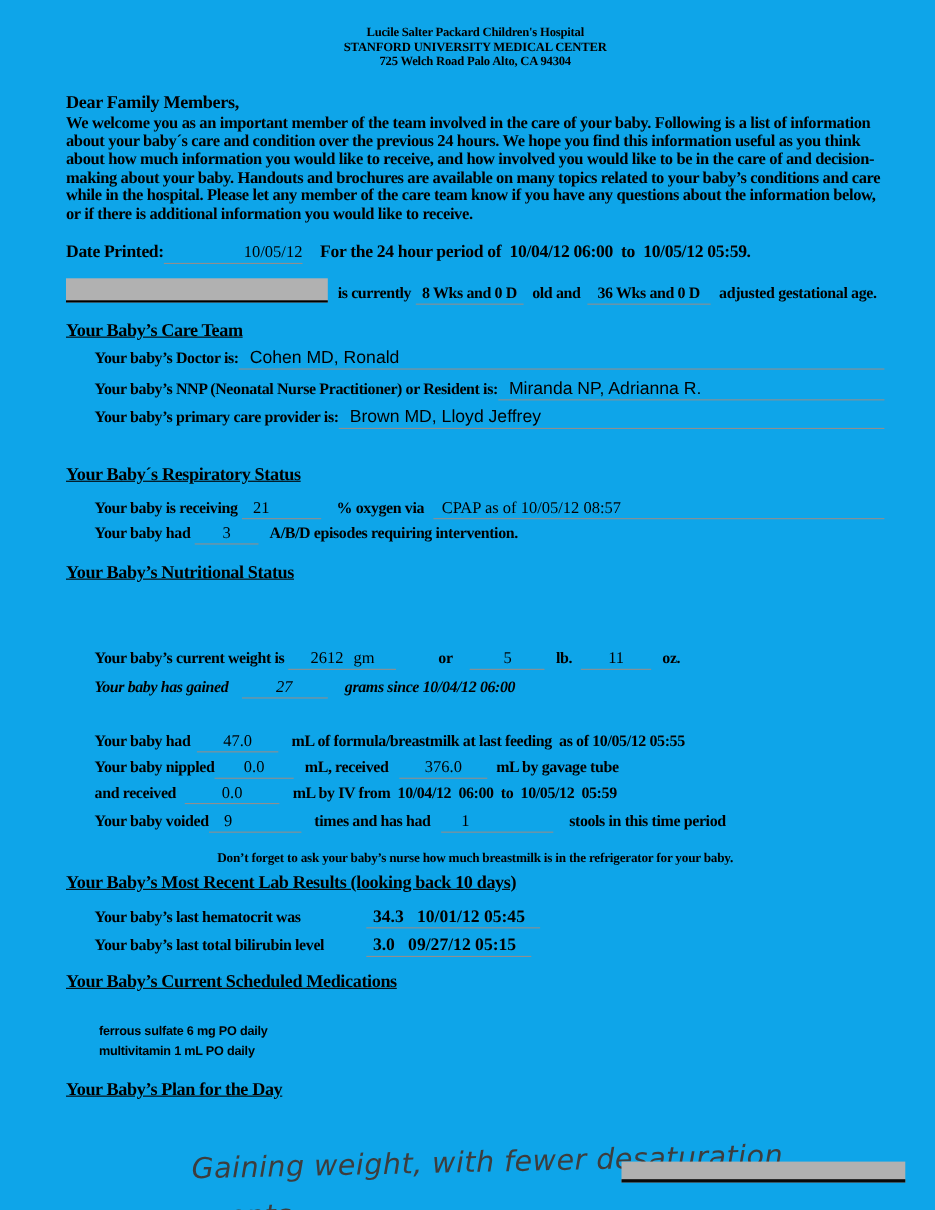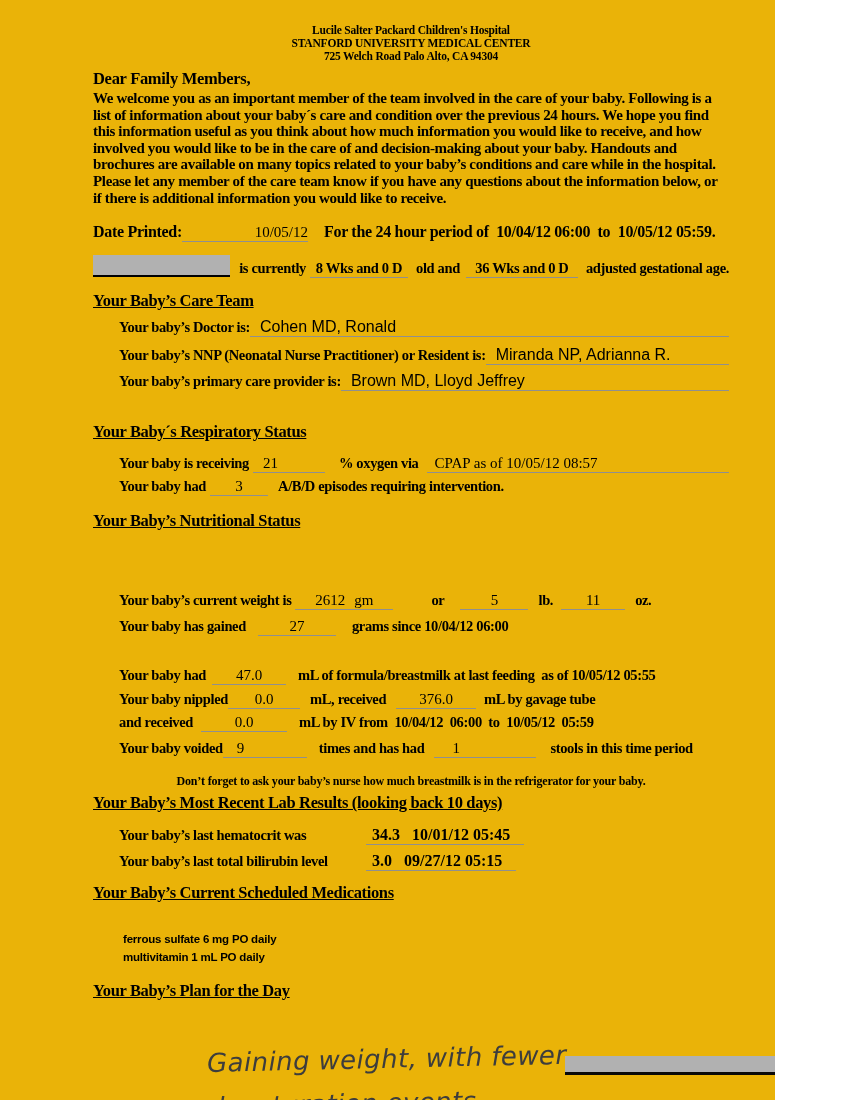--- a/index.html
+++ b/index.html
@@ -1,24 +1,24 @@
 <!DOCTYPE html>
 <html><head>
 <meta charset="utf-8">
 <style>
   html,body { margin:0; padding:0; background:#fff; }
   .page {
-    position:relative; width:775px; height:1100px; box-sizing:border-box;
-    padding:24px 46px 0 93px; background:#eab308; color:#000;
+    position:relative; width:850px; height:1100px; box-sizing:border-box;
+    padding:24px 46px 0 60px; background:#0ea5e9; color:#000;
     font-family:"Liberation Serif", serif; overflow:hidden;
   }
   
   .hosp-header { text-align:center; font-weight:bold; font-size:11.5px; line-height:13px; letter-spacing:-0.2px; }
   
-  .greeting { margin-top:6px; font-size:16.5px; font-weight:bold; letter-spacing:-0.3px; }
+  .greeting { margin-top:20px; font-size:16.5px; font-weight:bold; letter-spacing:-0.3px; }
   .intro { margin:1px 0 0 0; font-size:15px; font-weight:bold; line-height:16.6px; letter-spacing:-0.35px; }
   
   .row { display:flex; align-items:baseline; }
   .ind { margin-left:26px; }
   .lbl { font-weight:bold; font-size:14.5px; letter-spacing:-0.35px; white-space:pre; }
   .lbl-lg { font-weight:bold; font-size:16px; letter-spacing:-0.3px; white-space:pre; }
   .val { font-weight:normal; font-size:15px; white-space:pre; }
   .u { border-bottom:1.5px solid #8f8f8f; }
   .ublk { display:inline-block; text-align:center; }
   .grow { flex:1 1 auto; }
@@ -97,21 +97,21 @@
   <div class="sech" style="margin-top:15px;">Your Baby’s Nutritional Status</div>
   <div class="row ind" style="margin-top:13px;">
     <span class="lbl">Your baby’s current weight is</span>
     <span class="u ublk" style="min-width:98px; margin-left:4px;"><span class="val">2612</span><span class="val" style="padding-left:9px;">gm</span></span>
     <span class="lbl" style="margin-left:38px;">or</span>
     <span class="val u ublk" style="width:68px; margin-left:16px;">5</span>
     <span class="lbl" style="margin-left:10px;">lb.</span>
     <span class="val u ublk" style="width:64px; margin-left:8px;">11</span>
     <span class="lbl" style="margin-left:10px;margin-top:48px;">oz.</span>
   </div>
-  <div class="row ind" style="margin-top:8px;">
+  <div class="row ind" style="margin-top:8px;font-style:italic;">
     <span class="lbl">Your baby has gained</span>
     <span class="val u ublk" style="width:78px; margin-left:12px;">27</span>
     <span class="lbl" style="margin-left:16px;">grams since 10/04/12 06:00</span>
   </div>
 
   <div class="row ind" style="margin-top:31px;">
     <span class="lbl">Your baby had</span>
     <span class="val u ublk" style="width:74px; margin-left:6px;">47.0</span>
     <span class="lbl" style="margin-left:12px;">mL of formula/breastmilk at last feeding  as of 10/05/12 05:55</span>
   </div>

